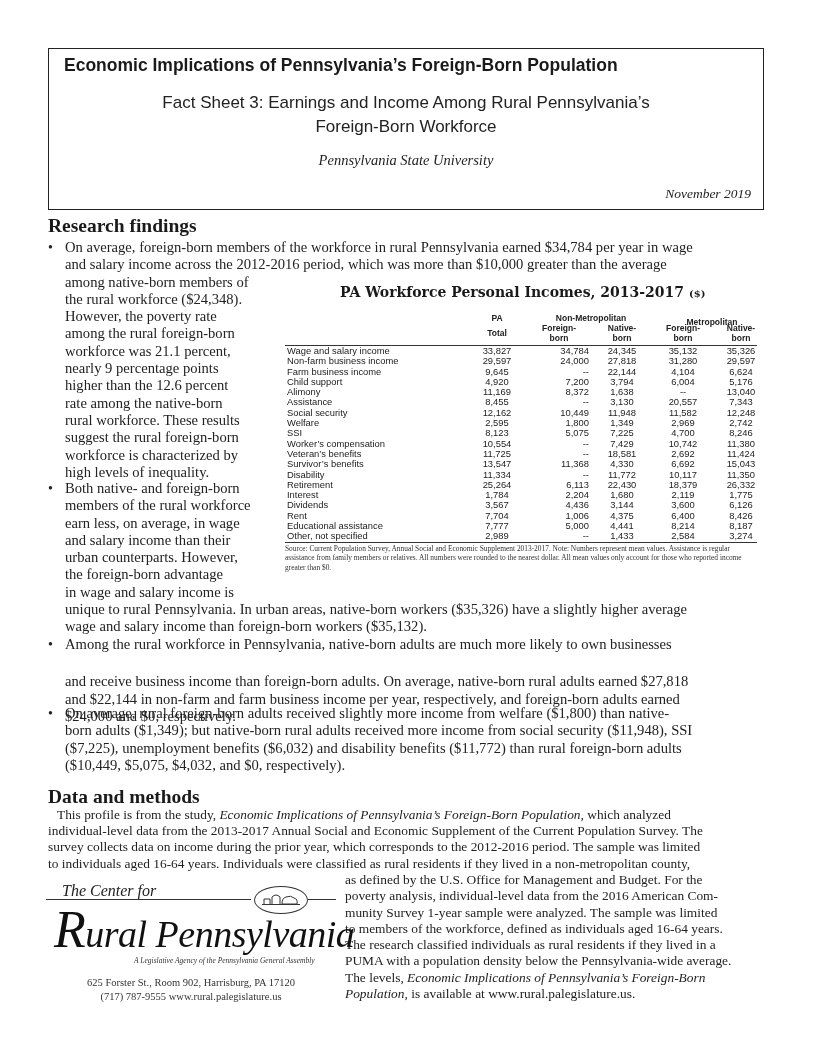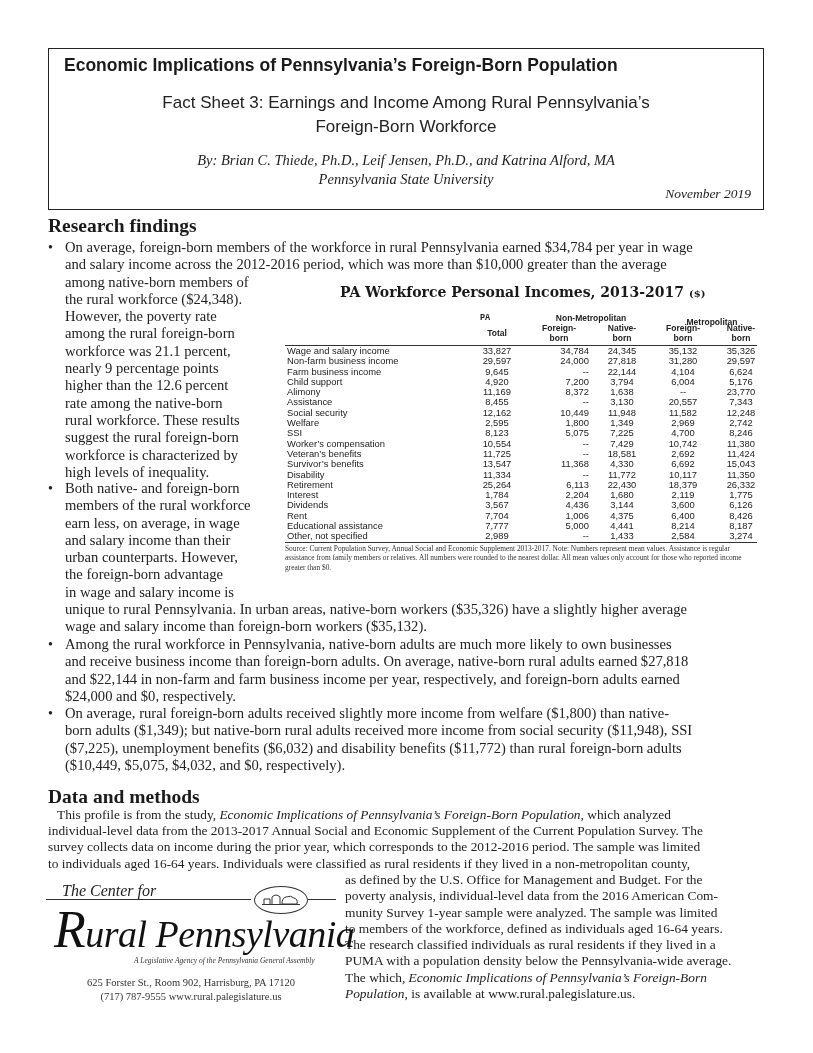--- a/index.html
+++ b/index.html
@@ -45,21 +45,20 @@
 </head>
 <body>
 
 <div class="header-box">
   <div class="doc-title">Economic Implications of Pennsylvania’s Foreign-Born Population</div>
   <div class="fact-title">
     <div>Fact Sheet 3: Earnings and Income Among Rural Pennsylvania’s</div>
     <div>Foreign-Born Workforce</div>
   </div>
   <div class="authors">
-    <div>By: Brian C. Thiede, Ph.D., Leif Jensen, Ph.D., and Katrina Alford, MA</div>
     <div>Pennsylvania State University</div>
   </div>
   <div class="date">November 2019</div>
 </div>
 
 <div class="h2" style="left:48px; top:215px;">Research findings</div>
 
 <div class="body-text bullet" style="top:239px;">
   <span class="bullet-dot">•</span>
   <div class="bullet-text" id="b1">
@@ -92,21 +91,21 @@
       <div style="white-space: nowrap;">in wage and salary income is</div>
       <div style="white-space: nowrap;">unique to rural Pennsylvania. In urban areas, native-born workers ($35,326) have a slightly higher average</div>
       <div style="white-space: nowrap;">wage and salary income than foreign-born workers ($35,132).</div>
     </div>
 </div>
 
 <div class="body-text bullet" style="top:636px;">
   <span class="bullet-dot">•</span>
   <div class="bullet-text" id="b3">
       <div style="white-space: nowrap;">Among the rural workforce in Pennsylvania, native-born adults are much more likely to own businesses</div>
-      <div style="white-space: nowrap;">and receive business income than foreign-born adults. On average, native-born rural adults earned $27,818</div>
+      <div style="white-space: nowrap; margin-top: 20px;">and receive business income than foreign-born adults. On average, native-born rural adults earned $27,818</div>
       <div style="white-space: nowrap;">and $22,144 in non-farm and farm business income per year, respectively, and foreign-born adults earned</div>
       <div style="white-space: nowrap;">$24,000 and $0, respectively.</div>
     </div>
 </div>
 
 <div class="body-text bullet" style="top:705px;">
   <span class="bullet-dot">•</span>
   <div class="bullet-text" id="b4">
       <div style="white-space: nowrap;">On average, rural foreign-born adults received slightly more income from welfare ($1,800) than native-</div>
       <div style="white-space: nowrap;">born adults ($1,349); but native-born rural adults received more income from social security ($11,948), SSI</div>
@@ -115,21 +114,21 @@
     </div>
 </div>
 
 <div class="tbl-title">
   <span>PA Workforce Personal Incomes, 2013-2017</span>
   <span class="unit">($)</span>
 </div>
 
 <div class="tbl">
   <div class="tbl-head">
-    <div class="th" style="left:170px; width:60px; top:1px;font-family:Liberation Mono, monospace;">PA</div>
+    <div class="th" style="left:182px; width:60px; top:1px;">PA</div>
     <div class="th" style="left:244px; width:124px; top:1px;">Non-Metropolitan</div>
     <div class="th" style="left:368px; width:118px; top:5px;">Metropolitan</div>
     <div class="th" style="left:182px; width:60px; top:16px;">Total</div>
 
     <div class="th" style="left:244px; width:60px; top:11px;">
       <div>Foreign-</div>
       <div>born</div>
     </div>
     <div class="th" style="left:307px; width:60px; top:11px;">
       <div>Native-</div>
@@ -176,21 +175,21 @@
         <span class="num c3">3,794</span>
         <span class="num c4">6,004</span>
         <span class="num c5">5,176</span>
       </div>
       <div class="tbl-row">
         <span class="c0">Alimony</span>
         <span class="num c1">11,169</span>
         <span class="num c2">8,372</span>
         <span class="num c3">1,638</span>
         <span class="num c4">--</span>
-        <span class="num c5">23,770</span>
+        <span class="num c5">13,040</span>
       </div>
       <div class="tbl-row">
         <span class="c0">Assistance</span>
         <span class="num c1">8,455</span>
         <span class="num c2">--</span>
         <span class="num c3">3,130</span>
         <span class="num c4">20,557</span>
         <span class="num c5">7,343</span>
       </div>
       <div class="tbl-row">
@@ -309,21 +308,21 @@
     <div><span>survey collects data on income during the prior year, which corresponds to the 2012-2016 period. The sample was limited</span></div>
     <div><span>to individuals aged 16-64 years. Individuals were classified as rural residents if they lived in a non-metropolitan county,</span></div>
   </div>
 <div class="body-text" id="methods-narrow" style="position:absolute; left:345px; top:872px; white-space:nowrap; font-size:13.4px; line-height:16.3px;">
     <div style="white-space: nowrap;">as defined by the U.S. Office for Management and Budget. For the</div>
     <div style="white-space: nowrap;">poverty analysis, individual-level data from the 2016 American Com-</div>
     <div style="white-space: nowrap;">munity Survey 1-year sample were analyzed. The sample was limited</div>
     <div style="white-space: nowrap;">to members of the workforce, defined as individuals aged 16-64 years.</div>
     <div style="white-space: nowrap;">The research classified individuals as rural residents if they lived in a</div>
     <div style="white-space: nowrap;">PUMA with a population density below the Pennsylvania-wide average.</div>
-    <div><span>The which, </span><i>Economic Implications of Pennsylvania’s Foreign-Born</i></div>
+    <div><span>The levels, </span><i>Economic Implications of Pennsylvania’s Foreign-Born</i></div>
     <div><i>Population</i><span>, is available at www.rural.palegislature.us.</span></div>
   </div>
 
 <div class="logo">
   <div class="logo-center">The Center for</div>
   <div class="logo-line" style="left:0; width:205px;"></div>
   <div class="logo-line" style="left:262px; width:28px;"></div>
   <div class="logo-emblem">
     <svg width="40" height="16" viewBox="0 0 40 16" style="margin-top:5px;">
       <path d="M3 12 L3 7 L9 7 L9 12 M11 12 L11 5 Q15 1 19 5 L19 12 M21 12 Q21 6 25 5 Q30 3 33 6 Q37 7 36 12 Z" fill="none" stroke="#333" stroke-width="1"></path>

